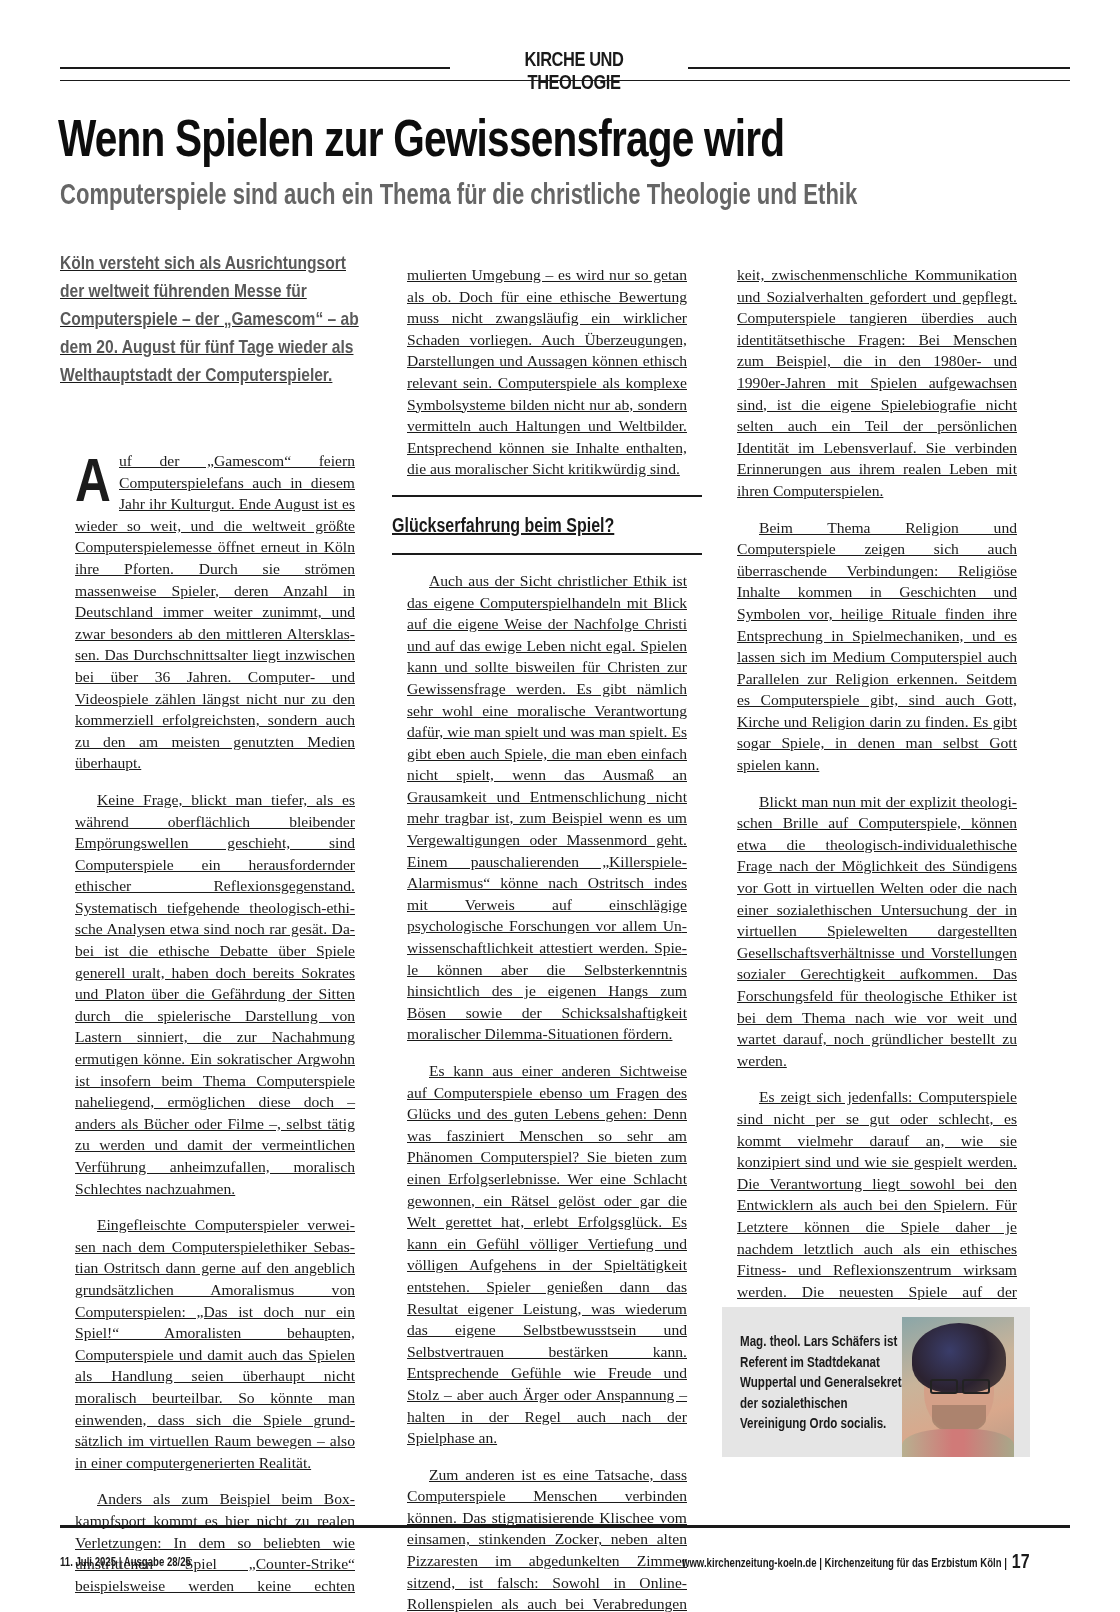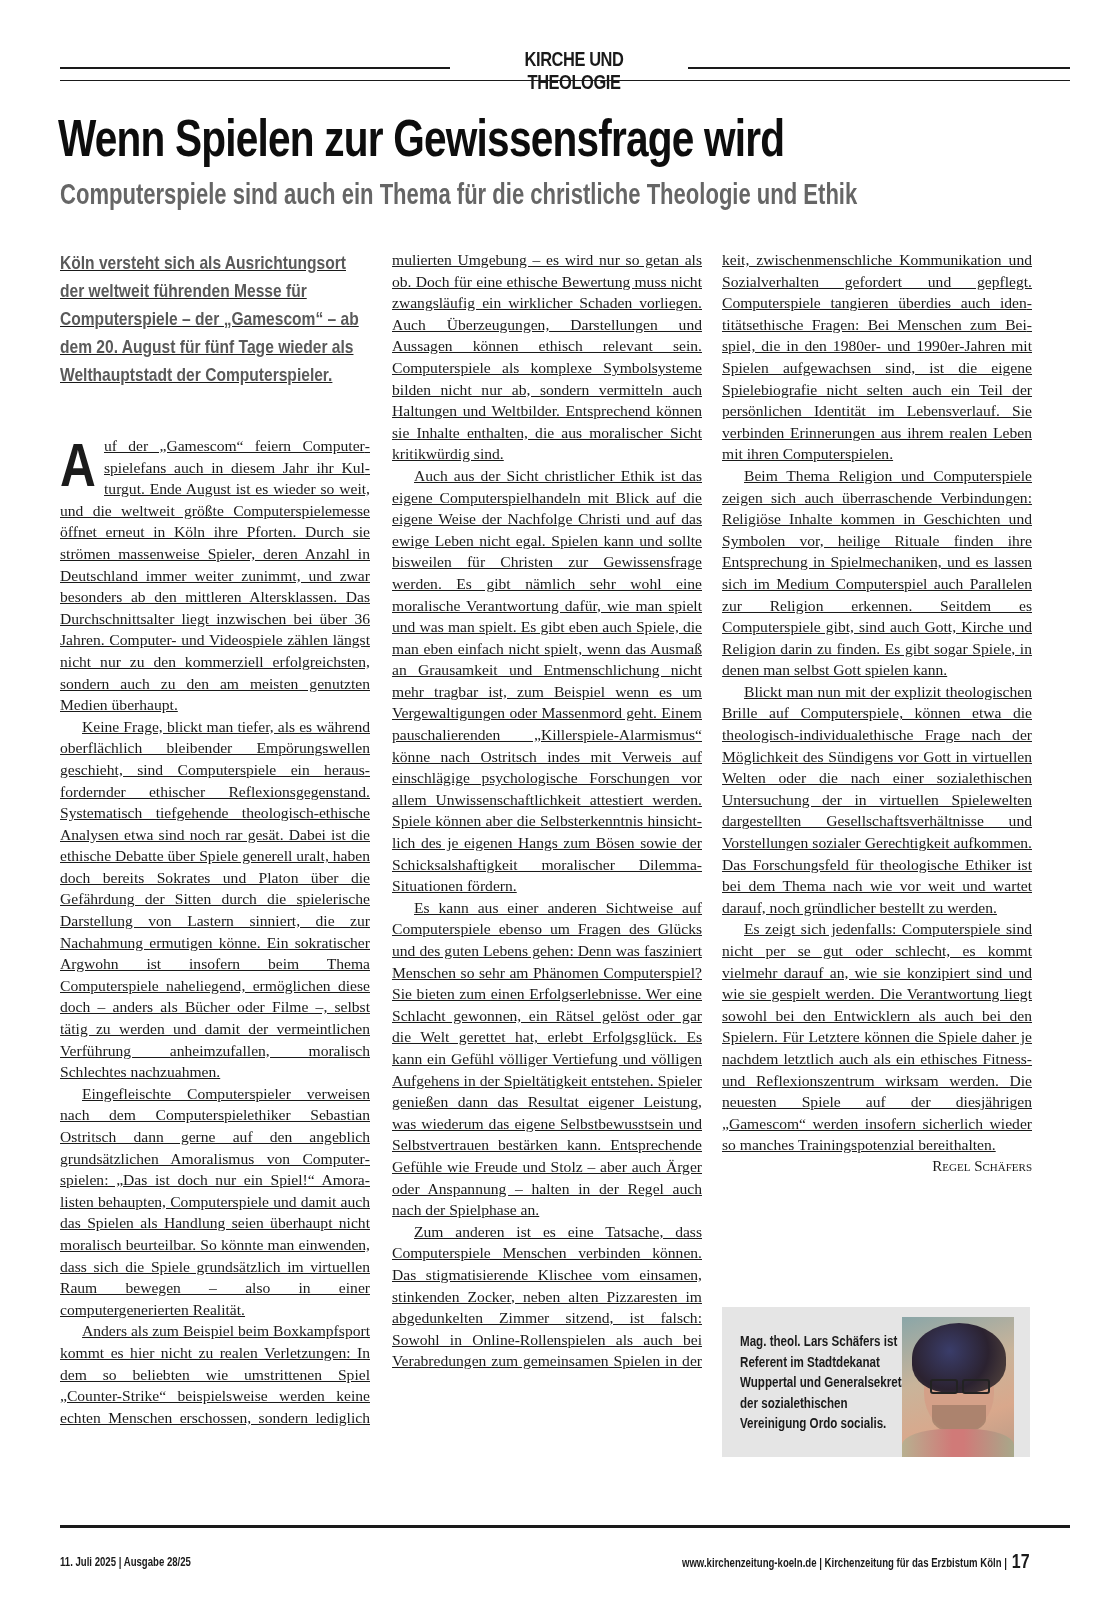--- a/index.html
+++ b/index.html
@@ -13,21 +13,21 @@
   .headline { position:absolute; left:58px; top:108px; font-family:"Liberation Sans", sans-serif; font-weight:bold; font-size:52px; letter-spacing:-1px; white-space:nowrap; transform:scaleX(0.78); transform-origin:left top; color:#0d0d0d; }
   .subhead { position:absolute; left:60px; top:178px; font-family:"Liberation Sans", sans-serif; font-weight:bold; font-size:29px; white-space:nowrap; transform:scaleX(0.76); transform-origin:left top; color:#666; }
 
   .col { position:absolute; top:249px; width:310px;text-decoration:underline; }
   .col1 { left:60px; }
   .col2 { left:392px; }
   .col3 { left:722px; }
 
   .lead { font-family:"Liberation Sans", sans-serif; font-weight:bold; font-size:19px; line-height:28px; color:#5a5a5a; width:380px; transform:scaleX(0.82); transform-origin:left top; margin-bottom:-8px; }
 
-  .body { font-family:"Liberation Serif", serif; font-size:15.6px; line-height:21.6px; text-align:justify; hyphens:manual; color:#1b1b1b; margin:0; }
+  .body { font-family:"Liberation Serif", serif; font-size:15.6px; line-height:21.6px; text-align:justify; hyphens:manual; color:#1b1b1b; margin:15px; }
   .body.indent { text-indent:22px; }
   .dropcap { float:left; font-family:"Liberation Sans", sans-serif; font-weight:bold; font-size:62px; line-height:56px; margin:2px 4px 0 0; transform:scaleX(0.8); transform-origin:left top; width:40px; }
 
   .subsec { margin:14px 0 14px 0; }
   .subsec .rule { height:2px; background:#1a1a1a; }
   .subsec .title { font-family:"Liberation Sans", sans-serif; font-weight:bold; font-size:20px; padding:17px 0 16px 0; white-space:nowrap; transform:scaleX(0.8); transform-origin:left center; }
 
   .author { float:right; font-family:"Liberation Serif", serif; font-variant:small-caps; font-size:15px; }
 
   .biobox { position:absolute; left:722px; top:1307px; width:308px; height:150px; background:#e5e5e5; }
@@ -65,20 +65,25 @@
     <span class="dropcap">A</span>
     <span>uf der „Gamescom“ feiern Computer­spielefans auch in diesem Jahr ihr Kul­turgut. Ende August ist es wieder so weit, und die weltweit größte Computerspielemesse öffnet erneut in Köln ihre Pforten. Durch sie strömen massenweise Spieler, deren Anzahl in Deutschland immer weiter zunimmt, und zwar besonders ab den mittleren Altersklas­sen. Das Durchschnittsalter liegt inzwischen bei über 36 Jahren. Computer- und Videospie­le zählen längst nicht nur zu den kommerziell erfolgreichsten, sondern auch zu den am meis­ten genutzten Medien überhaupt.</span>
   </p>
   <p class="body indent">Keine Frage, blickt man tiefer, als es wäh­rend oberflächlich bleibender Empörungswel­len geschieht, sind Computerspiele ein heraus­fordernder ethischer Reflexionsgegenstand. Systematisch tiefgehende theologisch-ethi­sche Analysen etwa sind noch rar gesät. Da­bei ist die ethische Debatte über Spiele gene­rell uralt, haben doch bereits Sokrates und Pla­ton über die Gefährdung der Sitten durch die spielerische Darstellung von Lastern sinniert, die zur Nachahmung ermutigen könne. Ein sokratischer Argwohn ist insofern beim The­ma Computerspiele naheliegend, ermöglichen diese doch – anders als Bücher oder Filme –, selbst tätig zu werden und damit der vermeint­lichen Verführung anheimzufallen, moralisch Schlechtes nachzuahmen.</p>
   <p class="body indent">Eingefleischte Computerspieler verwei­sen nach dem Computerspielethiker Sebas­tian Ostritsch dann gerne auf den angeblich grundsätzlichen Amoralismus von Computer­spielen: „Das ist doch nur ein Spiel!“ Amora­listen behaupten, Computerspiele und damit auch das Spielen als Handlung seien über­haupt nicht moralisch beurteilbar. So könnte man einwenden, dass sich die Spiele grund­sätzlich im virtuellen Raum bewegen – also in einer computergenerierten Realität.</p>
   <p class="body indent" style="height:108px;overflow:hidden">Anders als zum Beispiel beim Box­kampfsport kommt es hier nicht zu realen Ver­letzungen: In dem so beliebten wie umstrit­tenen Spiel „Counter-Strike“ beispielsweise werden keine echten Menschen erschossen, sondern lediglich digitale Figuren in einer si­mulierten Umgebung – es wird nur so ge­tan als ob. Doch für eine ethische Bewertung muss nicht zwangsläufig ein wirklicher Scha­den vorliegen. Auch Überzeugungen, Darstel­lungen und Aussagen können ethisch relevant sein. Computerspiele als komplexe Symbol­systeme bilden nicht nur ab, sondern vermit­teln auch Haltungen und Weltbilder. Entspre­chend können sie Inhalte enthalten, die aus moralischer Sicht kritikwürdig sind.</p>
 </div>
 
 <div class="col col2">
   <p class="body">mulierten Umgebung – es wird nur so ge­tan als ob. Doch für eine ethische Bewertung muss nicht zwangsläufig ein wirklicher Scha­den vorliegen. Auch Überzeugungen, Darstel­lungen und Aussagen können ethisch relevant sein. Computerspiele als komplexe Symbol­systeme bilden nicht nur ab, sondern vermit­teln auch Haltungen und Weltbilder. Entspre­chend können sie Inhalte enthalten, die aus moralischer Sicht kritikwürdig sind.</p>
+  <div class="subsec">
+    <div class="rule"></div>
+    <div class="title">Glückserfahrung beim Spiel?</div>
+    <div class="rule"></div>
+  </div>
   <p class="body indent">Auch aus der Sicht christlicher Ethik ist das eigene Computerspielhandeln mit Blick auf die eigene Weise der Nachfolge Christi und auf das ewige Leben nicht egal. Spielen kann und sollte bisweilen für Christen zur Gewis­sensfrage werden. Es gibt nämlich sehr wohl eine moralische Verantwortung dafür, wie man spielt und was man spielt. Es gibt eben auch Spiele, die man eben einfach nicht spielt, wenn das Ausmaß an Grausamkeit und Ent­menschlichung nicht mehr tragbar ist, zum Beispiel wenn es um Vergewaltigungen oder Massenmord geht. Einem pauschalieren­den „Killerspiele-Alarmismus“ könne nach Ostritsch indes mit Verweis auf einschlägige psychologische Forschungen vor allem Un­wissenschaftlichkeit attestiert werden. Spie­le können aber die Selbsterkenntnis hinsicht­lich des je eigenen Hangs zum Bösen sowie der Schicksalshaftigkeit moralischer Dilem­ma-Situationen fördern.</p>
   <p class="body indent">Es kann aus einer anderen Sichtweise auf Computerspiele ebenso um Fragen des Glücks und des guten Lebens gehen: Denn was faszi­niert Menschen so sehr am Phänomen Com­puterspiel? Sie bieten zum einen Erfolgserleb­nisse. Wer eine Schlacht gewonnen, ein Rätsel gelöst oder gar die Welt gerettet hat, erlebt Er­folgsglück. Es kann ein Gefühl völliger Ver­tiefung und völligen Aufgehens in der Spiel­tätigkeit entstehen. Spieler genießen dann das Resultat eigener Leistung, was wiederum das eigene Selbstbewusstsein und Selbstvertrauen bestärken kann. Entsprechende Gefühle wie Freude und Stolz – aber auch Ärger oder An­spannung – halten in der Regel auch nach der Spielphase an.</p>
   <p class="body indent" style="height:151px;overflow:hidden">Zum anderen ist es eine Tatsache, dass Computerspiele Menschen verbinden können. Das stigmatisierende Klischee vom einsamen, stinkenden Zocker, neben alten Pizzaresten im abgedunkelten Zimmer sitzend, ist falsch: Sowohl in Online-Rollenspielen als auch bei Verabredungen zum gemeinsamen Spielen in der realen Welt werden Gemeinschaftlich­keit, zwischenmenschliche Kommunikation und Sozialverhalten gefordert und gepflegt. Computerspiele tangieren überdies auch iden­titätsethische Fragen: Bei Menschen zum Bei­spiel, die in den 1980er- und 1990er-Jahren mit Spielen aufgewachsen sind, ist die eigene Spielebiografie nicht selten auch ein Teil der persönlichen Identität im Lebensverlauf. Sie verbinden Erinnerungen aus ihrem realen Le­ben mit ihren Computerspielen.</p>
 </div>
 
 <div class="col col3">
   <p class="body">keit, zwischenmenschliche Kommunikation und Sozialverhalten gefordert und gepflegt. Computerspiele tangieren überdies auch iden­titätsethische Fragen: Bei Menschen zum Bei­spiel, die in den 1980er- und 1990er-Jahren mit Spielen aufgewachsen sind, ist die eigene Spielebiografie nicht selten auch ein Teil der persönlichen Identität im Lebensverlauf. Sie verbinden Erinnerungen aus ihrem realen Le­ben mit ihren Computerspielen.</p>
   <p class="body indent">Beim Thema Religion und Computerspie­le zeigen sich auch überraschende Verbindun­gen: Religiöse Inhalte kommen in Geschich­ten und Symbolen vor, heilige Rituale finden ihre Entsprechung in Spielmechaniken, und es lassen sich im Medium Computerspiel auch Parallelen zur Religion erkennen. Seitdem es Computerspiele gibt, sind auch Gott, Kirche und Religion darin zu finden. Es gibt sogar Spiele, in denen man selbst Gott spielen kann.</p>
   <p class="body indent">Blickt man nun mit der explizit theologi­schen Brille auf Computerspiele, können etwa die theologisch-individualethische Frage nach der Möglichkeit des Sündigens vor Gott in vir­tuellen Welten oder die nach einer sozialethi­schen Untersuchung der in virtuellen Spiele­welten dargestellten Gesellschaftsverhältnisse und Vorstellungen sozialer Gerechtigkeit auf­kommen. Das Forschungsfeld für theologi­sche Ethiker ist bei dem Thema nach wie vor weit und wartet darauf, noch gründlicher be­stellt zu werden.</p>
   <p class="body indent">

